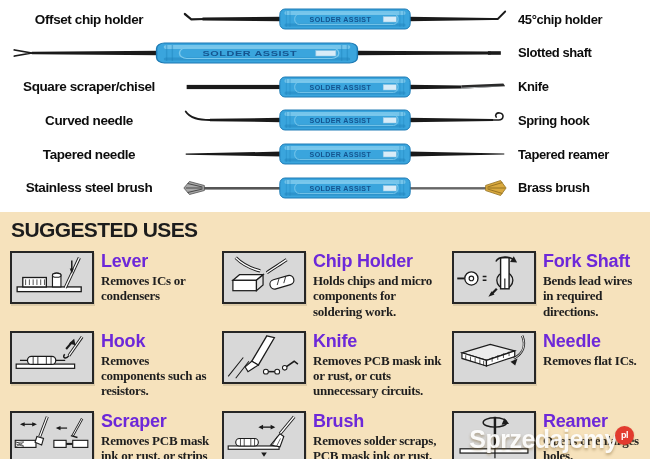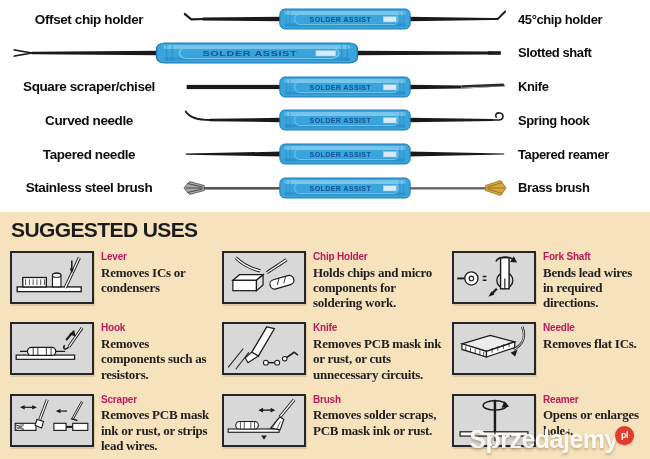--- a/index.html
+++ b/index.html
@@ -38,21 +38,21 @@
   }
   .use-card{display:flex;gap:7px;align-items:flex-start;}
   .icon-box{
     width:84px;height:53px;flex:none;background:#d8d8d8;
     border:2px solid #262626;box-sizing:border-box;
     box-shadow:1px 2px 0 rgba(0,0,0,0.10);
   }
   .icon-box svg{display:block;width:100%;height:100%;}
   .card-text{flex:1;min-width:0;padding-top:1px;}
   .card-name{
-    font-size:10px;font-weight:bold;color:#be185d;
+    font-size:18px;font-weight:bold;color:#6d28d9;
     letter-spacing:-0.2px;line-height:1.05;margin-bottom:2px;
   }
   .card-desc{
     font-size:13px;font-weight:bold;color:#1f1f1f;
     letter-spacing:-0.25px;line-height:1.18;font-family:Liberation Serif, serif;
   }
   
   .watermark{
     position:absolute;right:16px;bottom:5px;
     font-size:25px;font-weight:bold;letter-spacing:-0.5px;

